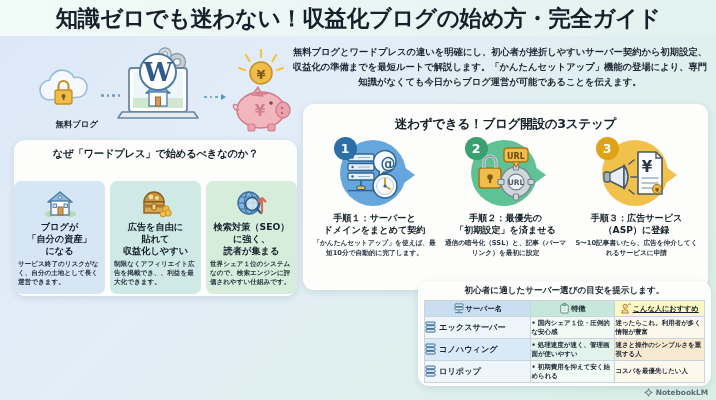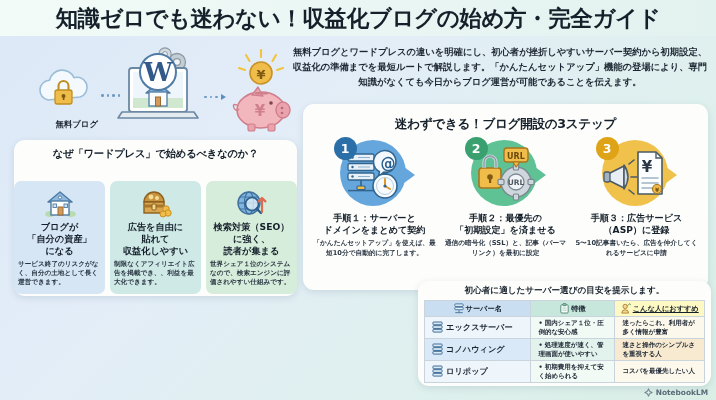--- a/index.html
+++ b/index.html
@@ -113,21 +113,21 @@
     text-align:center; font-size:8.6px; font-weight:bold;
     color:#15202b; margin-bottom:3px;
   }
   table { width:100%; border-collapse:collapse; table-layout:fixed; }
   th,td { border:1px solid #c9d4dc; vertical-align:middle; }
   th { height:16px; font-size:7.2px; font-weight:bold; color:#15202b; }
   th .th-in { display:flex; align-items:flex-end; justify-content:center; gap:2px; }
   th.h1 { background:#c9def1; width:38%; }
   th.h2 { background:#c7e6dc; width:30%; }
   th.h3 { background:#fef9c3; width:32%;text-decoration:underline; }
-  td { height:22px; font-size:6.5px; font-weight:bold; color:#1d2733; padding:1px 7px; line-height:1.3; }
+  td { height:22px; font-size:6.5px; font-weight:bold; color:#1d2733; padding:1px 0; line-height:1.3; }
   td.name { background:#eef5fb; font-size:8.2px; }
   td.name.alt { background:#d9e9f7; }
   td.feat { background:#f2faf6; }
   td.feat.alt { background:#e2f2ec; }
   td.rec { background:#fdf8ec; }
   td.rec.alt { background:#f7ead0; }
   .name-in { display:flex; align-items:center; gap:3px; }
   .bullet::before { content:"• "; }
 
   

